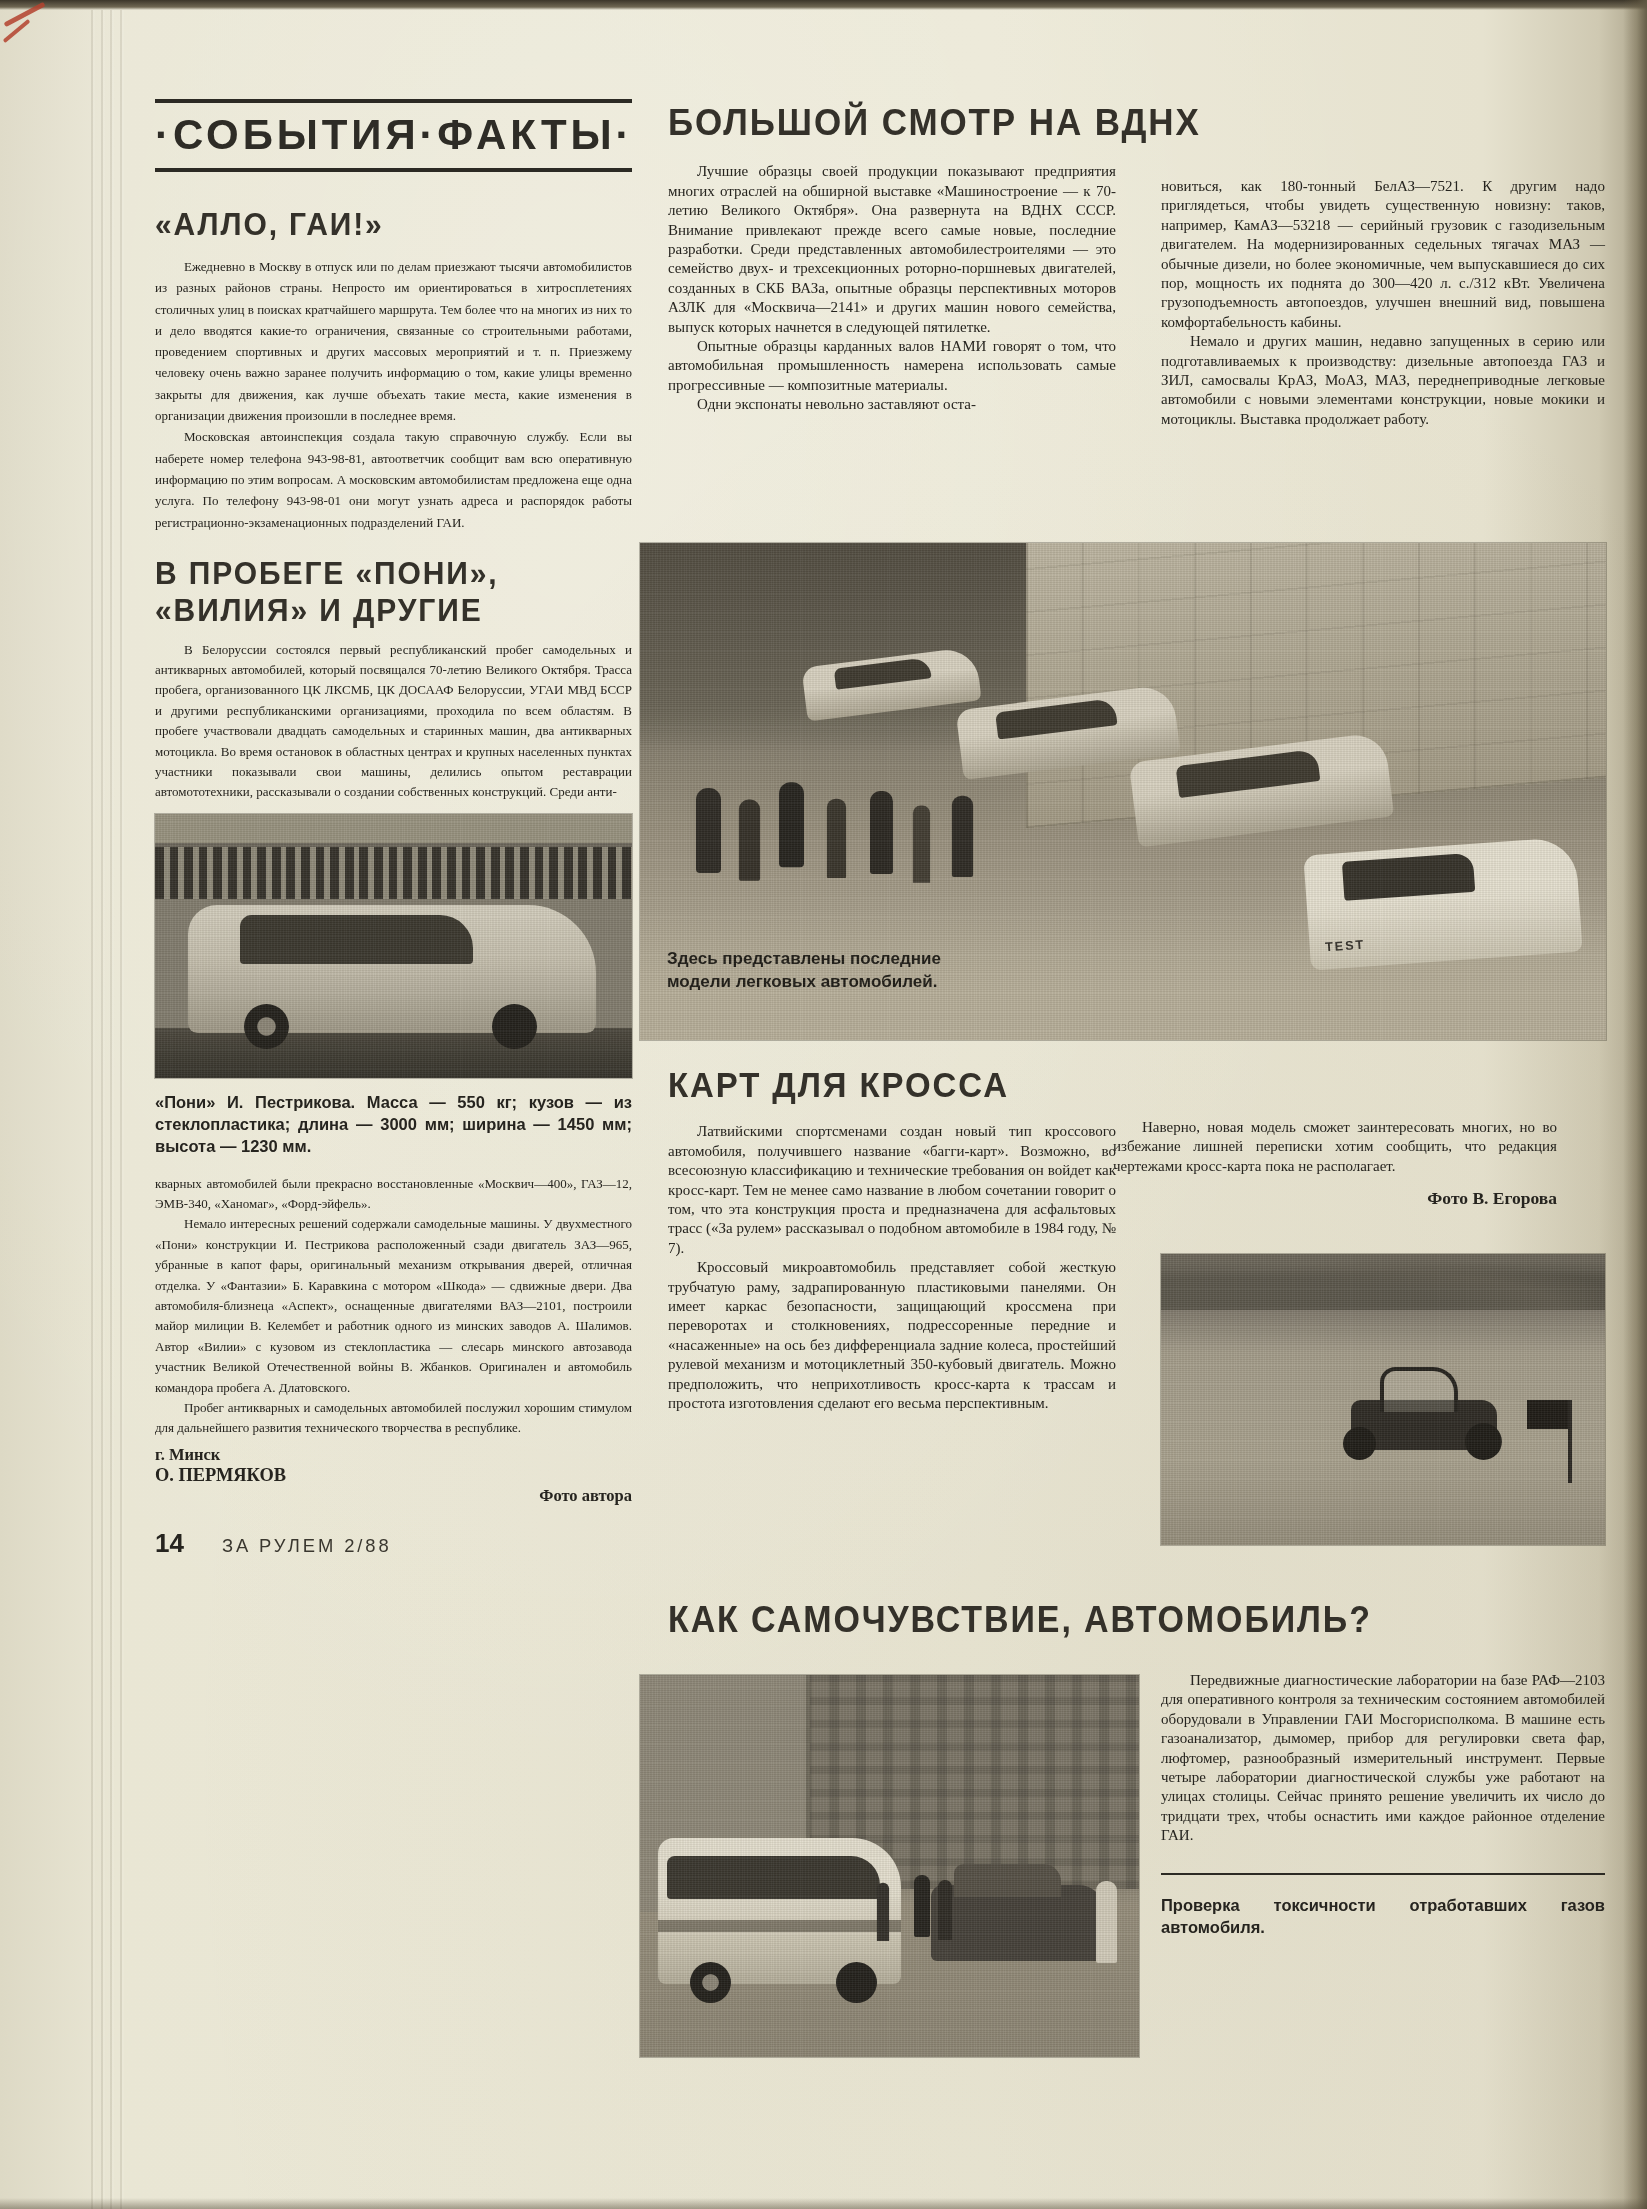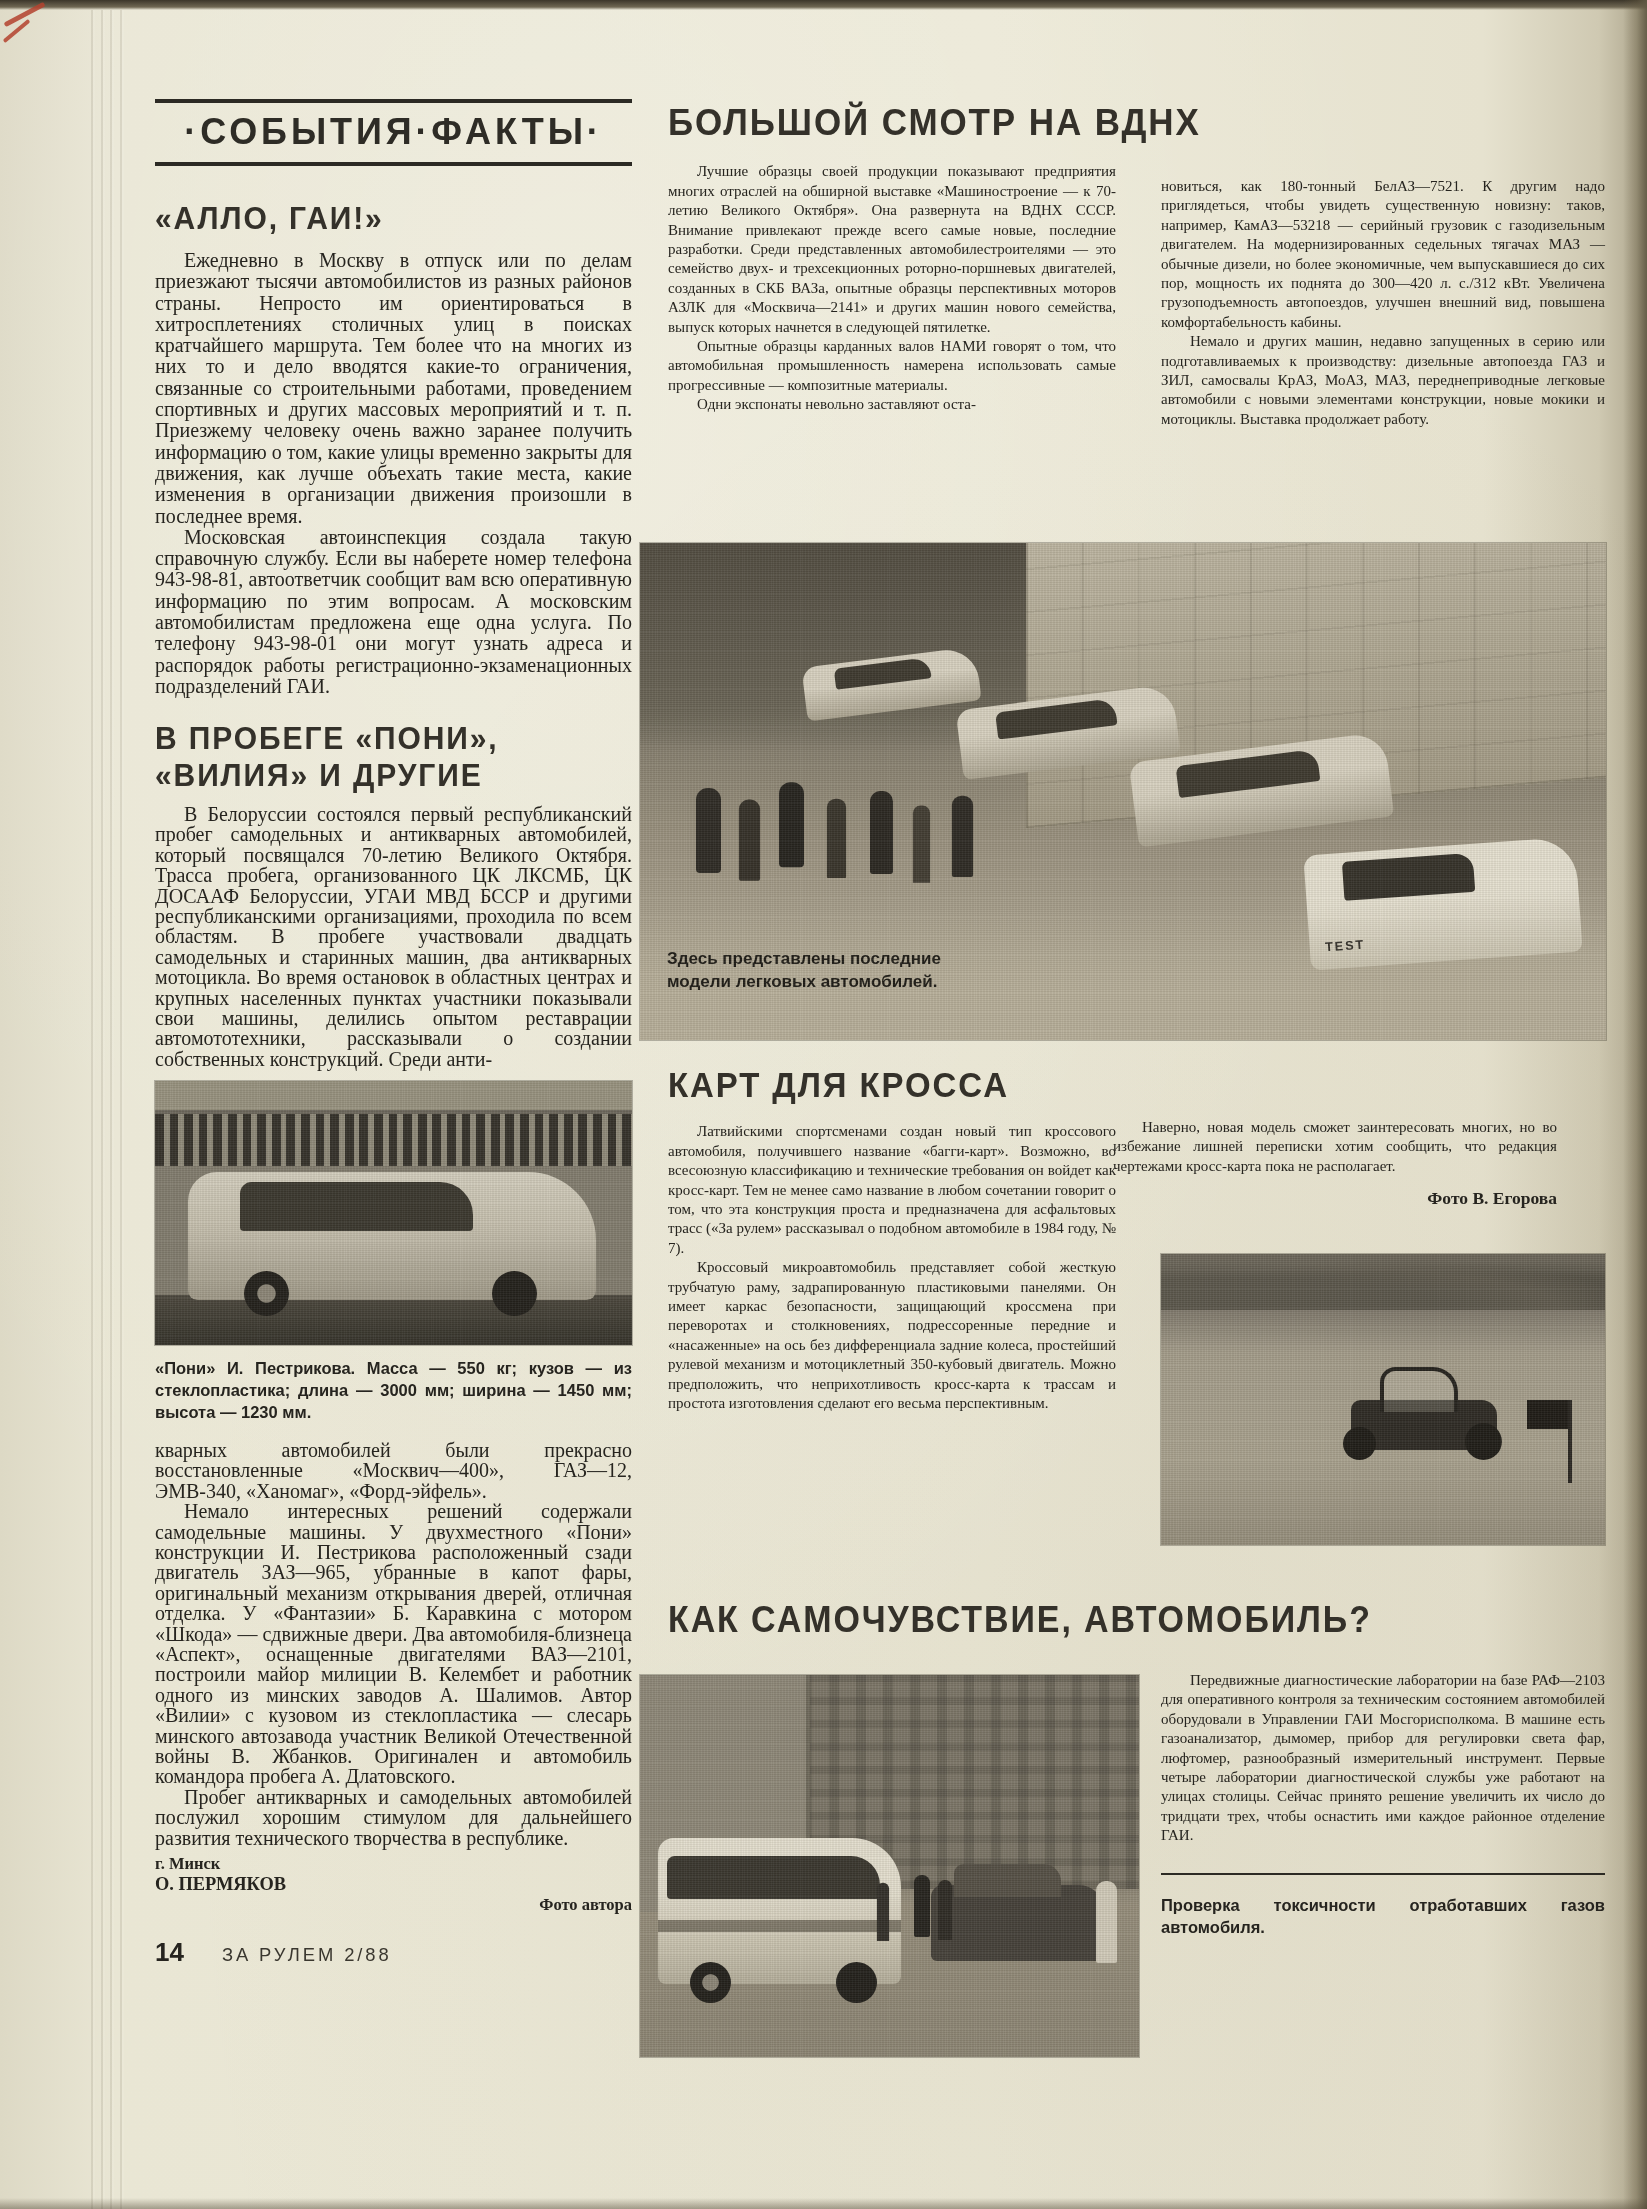--- a/index.html
+++ b/index.html
@@ -22,28 +22,28 @@
       background:repeating-linear-gradient(90deg,rgba(70,60,40,.22) 0 1.9px,rgba(255,255,255,.15) 1.9px 3.9px,transparent 3.9px 9.7px);}
   .pen-mark{position:absolute;background:#b3422e;border-radius:2.9px;opacity:.85;}
   .pen-mark.m1{left:1.9px;top:11.6px;width:45px;height:4.9px;transform:rotate(-28deg);}
   .pen-mark.m2{left:0px;top:29px;width:33px;height:3.9px;transform:rotate(-40deg);}
 
   
   .hl{font-family:"Liberation Sans",sans-serif;font-weight:bold;color:#34312a;
       letter-spacing:1.9px;transform:scaleY(1.06);transform-origin:left top;white-space:nowrap;}
   .h-big{font-size:35px;}
   .h-mid{font-size:30px;line-height:35px;}
-  p.body{font-size:20px;line-height:21.3px;text-align:justify;margin:0;text-indent:29px;}
+  p.body{font-size:13px;line-height:21.3px;text-align:justify;margin:0;text-indent:29px;}
   .colmid p.body, .colright p.body{font-size:15px;line-height:19.4px;}
   p.noind{text-indent:0;}
   .cap{font-family:"Liberation Sans",sans-serif;font-weight:bold;font-size:16.5px;
       line-height:22px;text-align:justify;color:#26241f;}
-  .sec-box{border-top:4.9px solid #2c2a24;border-bottom:4.9px solid #2c2a24;text-align:center;
+  .sec-box{border-top:4.9px solid #2c2a24;border-bottom:4.9px solid #2c2a24;text-align:right;
       padding:7.8px 0 9.7px;font-family:"Liberation Sans",sans-serif;font-weight:bold;
-      font-size:36px;letter-spacing:3.9px;color:#2e2c26;}
+      font-size:42px;letter-spacing:3.9px;color:#2e2c26;}
   .byline{display:flex;justify-content:space-between;align-items:flex-start;font-weight:bold;flex-direction:column;}
   .byline .city{font-size:16.5px;}
   .byline .auth{font-size:18.4px;}
   .credit{text-align:right;font-weight:bold;font-size:16.5px;}
   .footer{display:flex;align-items:baseline;gap:38px;margin-top:22px;}
   .footer .num{font-family:"Liberation Sans",sans-serif;font-weight:bold;font-size:26px;}
   .footer .mag{font-family:"Liberation Sans",sans-serif;font-size:18.4px;letter-spacing:2.9px;color:#3a372f;}
   .rule{border-top:2.9px solid #2c2a24;width:100%;}
 
   

